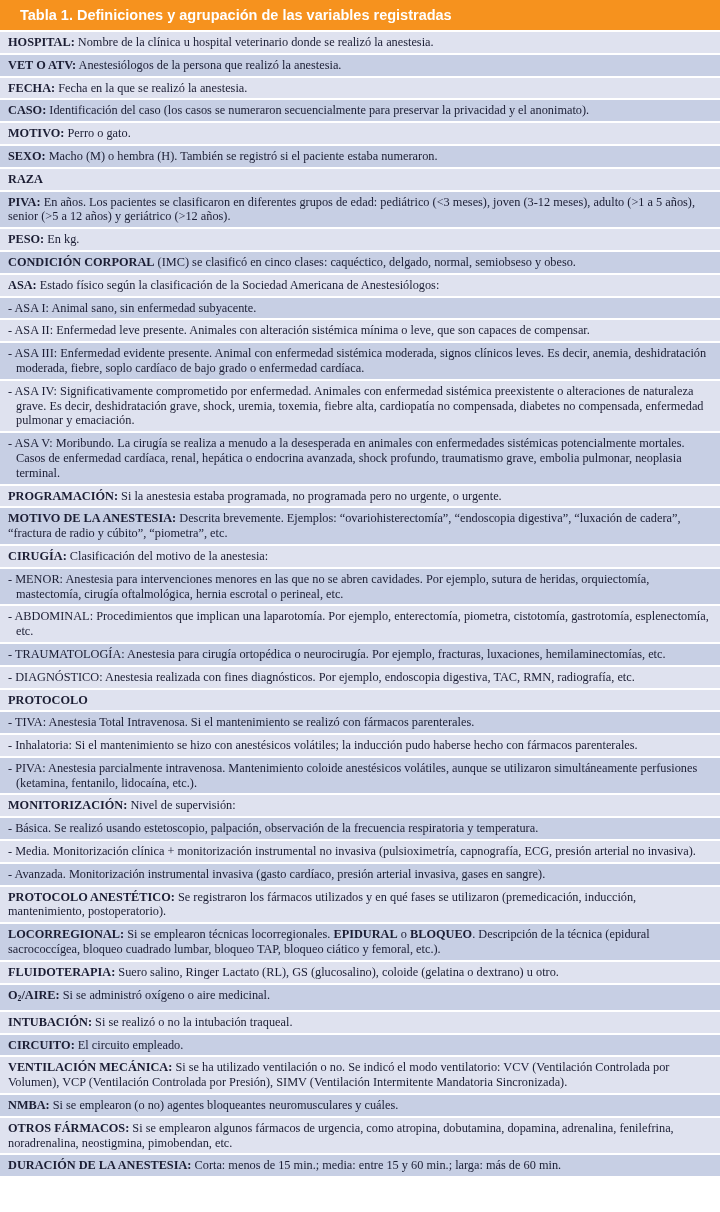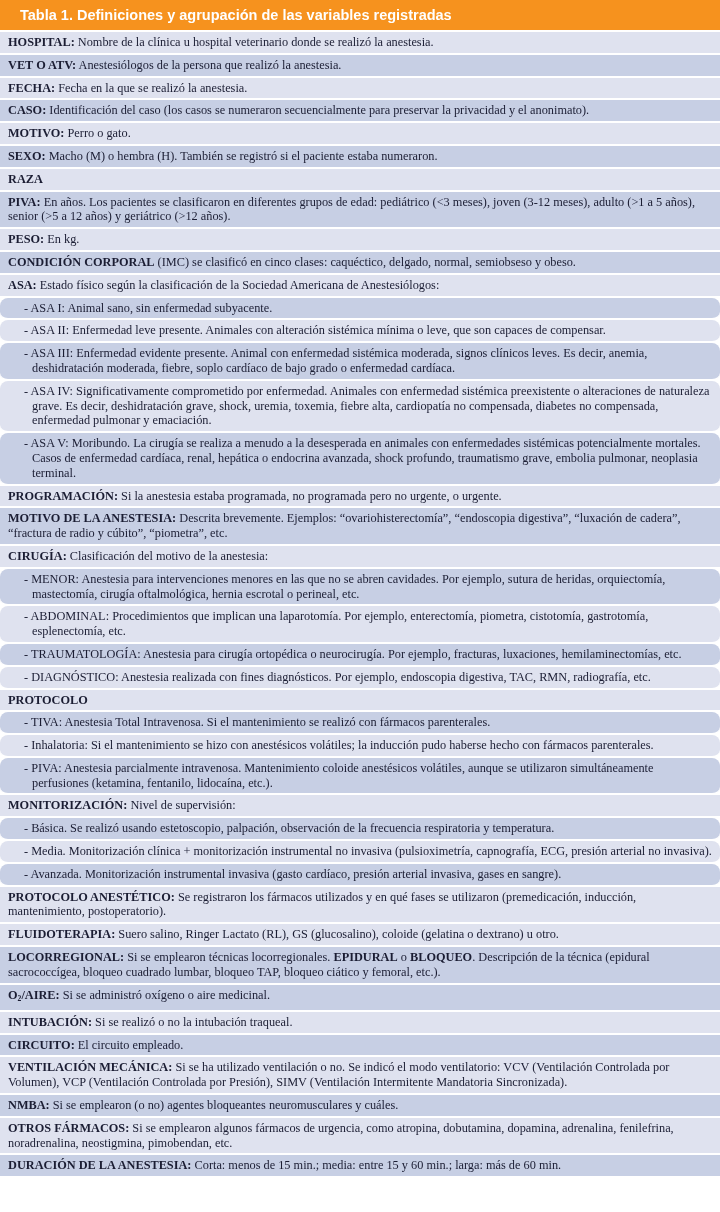--- a/index.html
+++ b/index.html
@@ -30,23 +30,22 @@
     color: var(--text, #1B1D33);
     padding: 3px 8px 3px 8px;
     border-bottom: 2px solid #ffffff;
   }
   .tbody .row:last-child {
     border-bottom: none;
   }
   .tbody .row.light { background: var(--row-light, #DFE2EF); }
   .tbody .row.dark  { background: var(--row-dark,  #C7CFE4); }
   .tbody .row.hang {
-    padding-left: 32px;
+    padding-left: 16px;
     text-indent: -8px;
-    border-radius: 8px;
   }
   .b { font-weight: bold; }
   .sub {
     font-size: 0.62em;
     vertical-align: -0.3em;
   }
 </style>
 </head>
 <body>
 
@@ -80,22 +79,22 @@
       <div class="row light hang"><span>- DIAGNÓSTICO: Anestesia realizada con fines diagnósticos. Por ejemplo, endoscopia digestiva, TAC, RMN, radiografía, etc.</span></div>
       <div class="row light"><span class="b">PROTOCOLO</span></div>
       <div class="row dark hang"><span>- TIVA: Anestesia Total Intravenosa. Si el mantenimiento se realizó con fármacos parenterales.</span></div>
       <div class="row light hang"><span>- Inhalatoria: Si el mantenimiento se hizo con anestésicos volátiles; la inducción pudo haberse hecho con fármacos parenterales.</span></div>
       <div class="row dark hang"><span>- PIVA: Anestesia parcialmente intravenosa. Mantenimiento coloide anestésicos volátiles, aunque se utilizaron simultáneamente perfusiones (ketamina, fentanilo, lidocaína, etc.).</span></div>
       <div class="row light"><span class="b">MONITORIZACIÓN:</span><span> Nivel de supervisión:</span></div>
       <div class="row dark hang"><span>- Básica. Se realizó usando estetoscopio, palpación, observación de la frecuencia respiratoria y temperatura.</span></div>
       <div class="row light hang"><span>- Media. Monitorización clínica + monitorización instrumental no invasiva (pulsioximetría, capnografía, ECG, presión arterial no invasiva).</span></div>
       <div class="row dark hang"><span>- Avanzada. Monitorización instrumental invasiva (gasto cardíaco, presión arterial invasiva, gases en sangre).</span></div>
       <div class="row light"><span class="b">PROTOCOLO ANESTÉTICO:</span><span> Se registraron los fármacos utilizados y en qué fases se utilizaron (premedicación, inducción, mantenimiento, postoperatorio).</span></div>
+      <div class="row dark"><span class="b">LOCORREGIONAL:</span><span> Si se emplearon técnicas locorregionales. </span><span class="b">EPIDURAL</span><span> o </span><span class="b">BLOQUEO</span><span>. Descripción de la técnica (epidural sacrococcígea, bloqueo cuadrado lumbar, bloqueo TAP, bloqueo ciático y femoral, etc.).</span></div>
       <div class="row light"><span class="b">FLUIDOTERAPIA:</span><span> Suero salino, Ringer Lactato (RL), GS (glucosalino), coloide (gelatina o dextrano) u otro.</span></div>
-      <div class="row dark"><span class="b">LOCORREGIONAL:</span><span> Si se emplearon técnicas locorregionales. </span><span class="b">EPIDURAL</span><span> o </span><span class="b">BLOQUEO</span><span>. Descripción de la técnica (epidural sacrococcígea, bloqueo cuadrado lumbar, bloqueo TAP, bloqueo ciático y femoral, etc.).</span></div>
       <div class="row dark"><span class="b">O</span><span class="b sub">2</span><span class="b">/AIRE:</span><span> Si se administró oxígeno o aire medicinal.</span></div>
       <div class="row light"><span class="b">INTUBACIÓN:</span><span> Si se realizó o no la intubación traqueal.</span></div>
       <div class="row dark"><span class="b">CIRCUITO:</span><span> El circuito empleado.</span></div>
       <div class="row light"><span class="b">VENTILACIÓN MECÁNICA:</span><span> Si se ha utilizado ventilación o no. Se indicó el modo ventilatorio: VCV (Ventilación Controlada por Volumen), VCP (Ventilación Controlada por Presión), SIMV (Ventilación Intermitente Mandatoria Sincronizada).</span></div>
       <div class="row dark"><span class="b">NMBA:</span><span> Si se emplearon (o no) agentes bloqueantes neuromusculares y cuáles.</span></div>
       <div class="row light"><span class="b">OTROS FÁRMACOS:</span><span> Si se emplearon algunos fármacos de urgencia, como atropina, dobutamina, dopamina, adrenalina, fenilefrina, noradrenalina, neostigmina, pimobendan, etc.</span></div>
       <div class="row dark"><span class="b">DURACIÓN DE LA ANESTESIA:</span><span> Corta: menos de 15 min.; media: entre 15 y 60 min.; larga: más de 60 min.</span></div>
     </div>
 </div>
 

